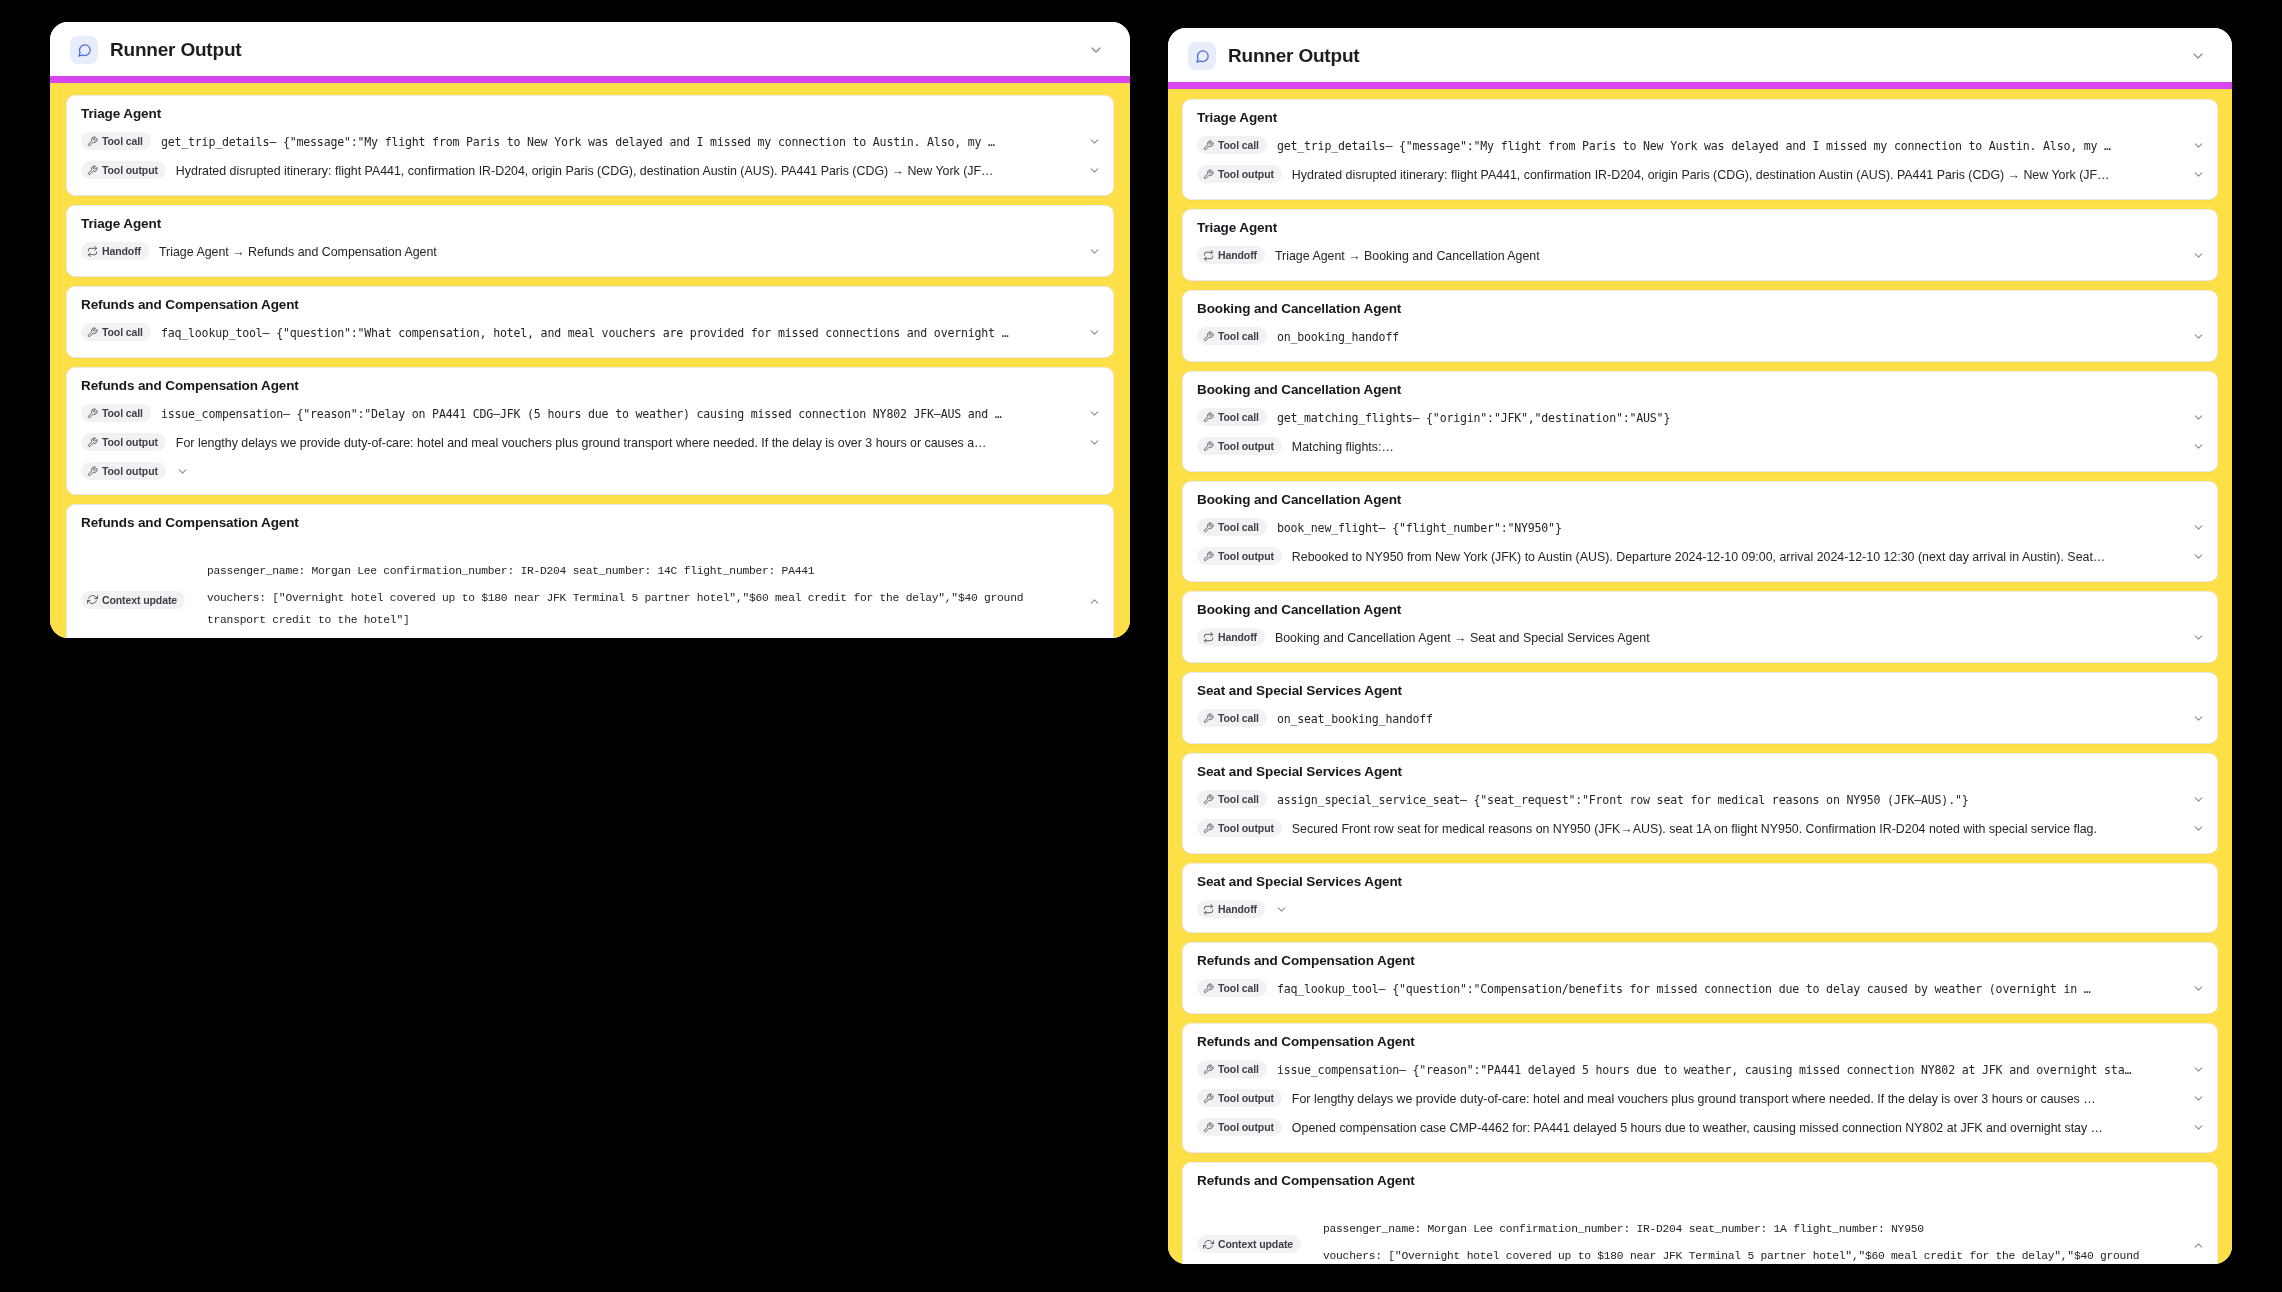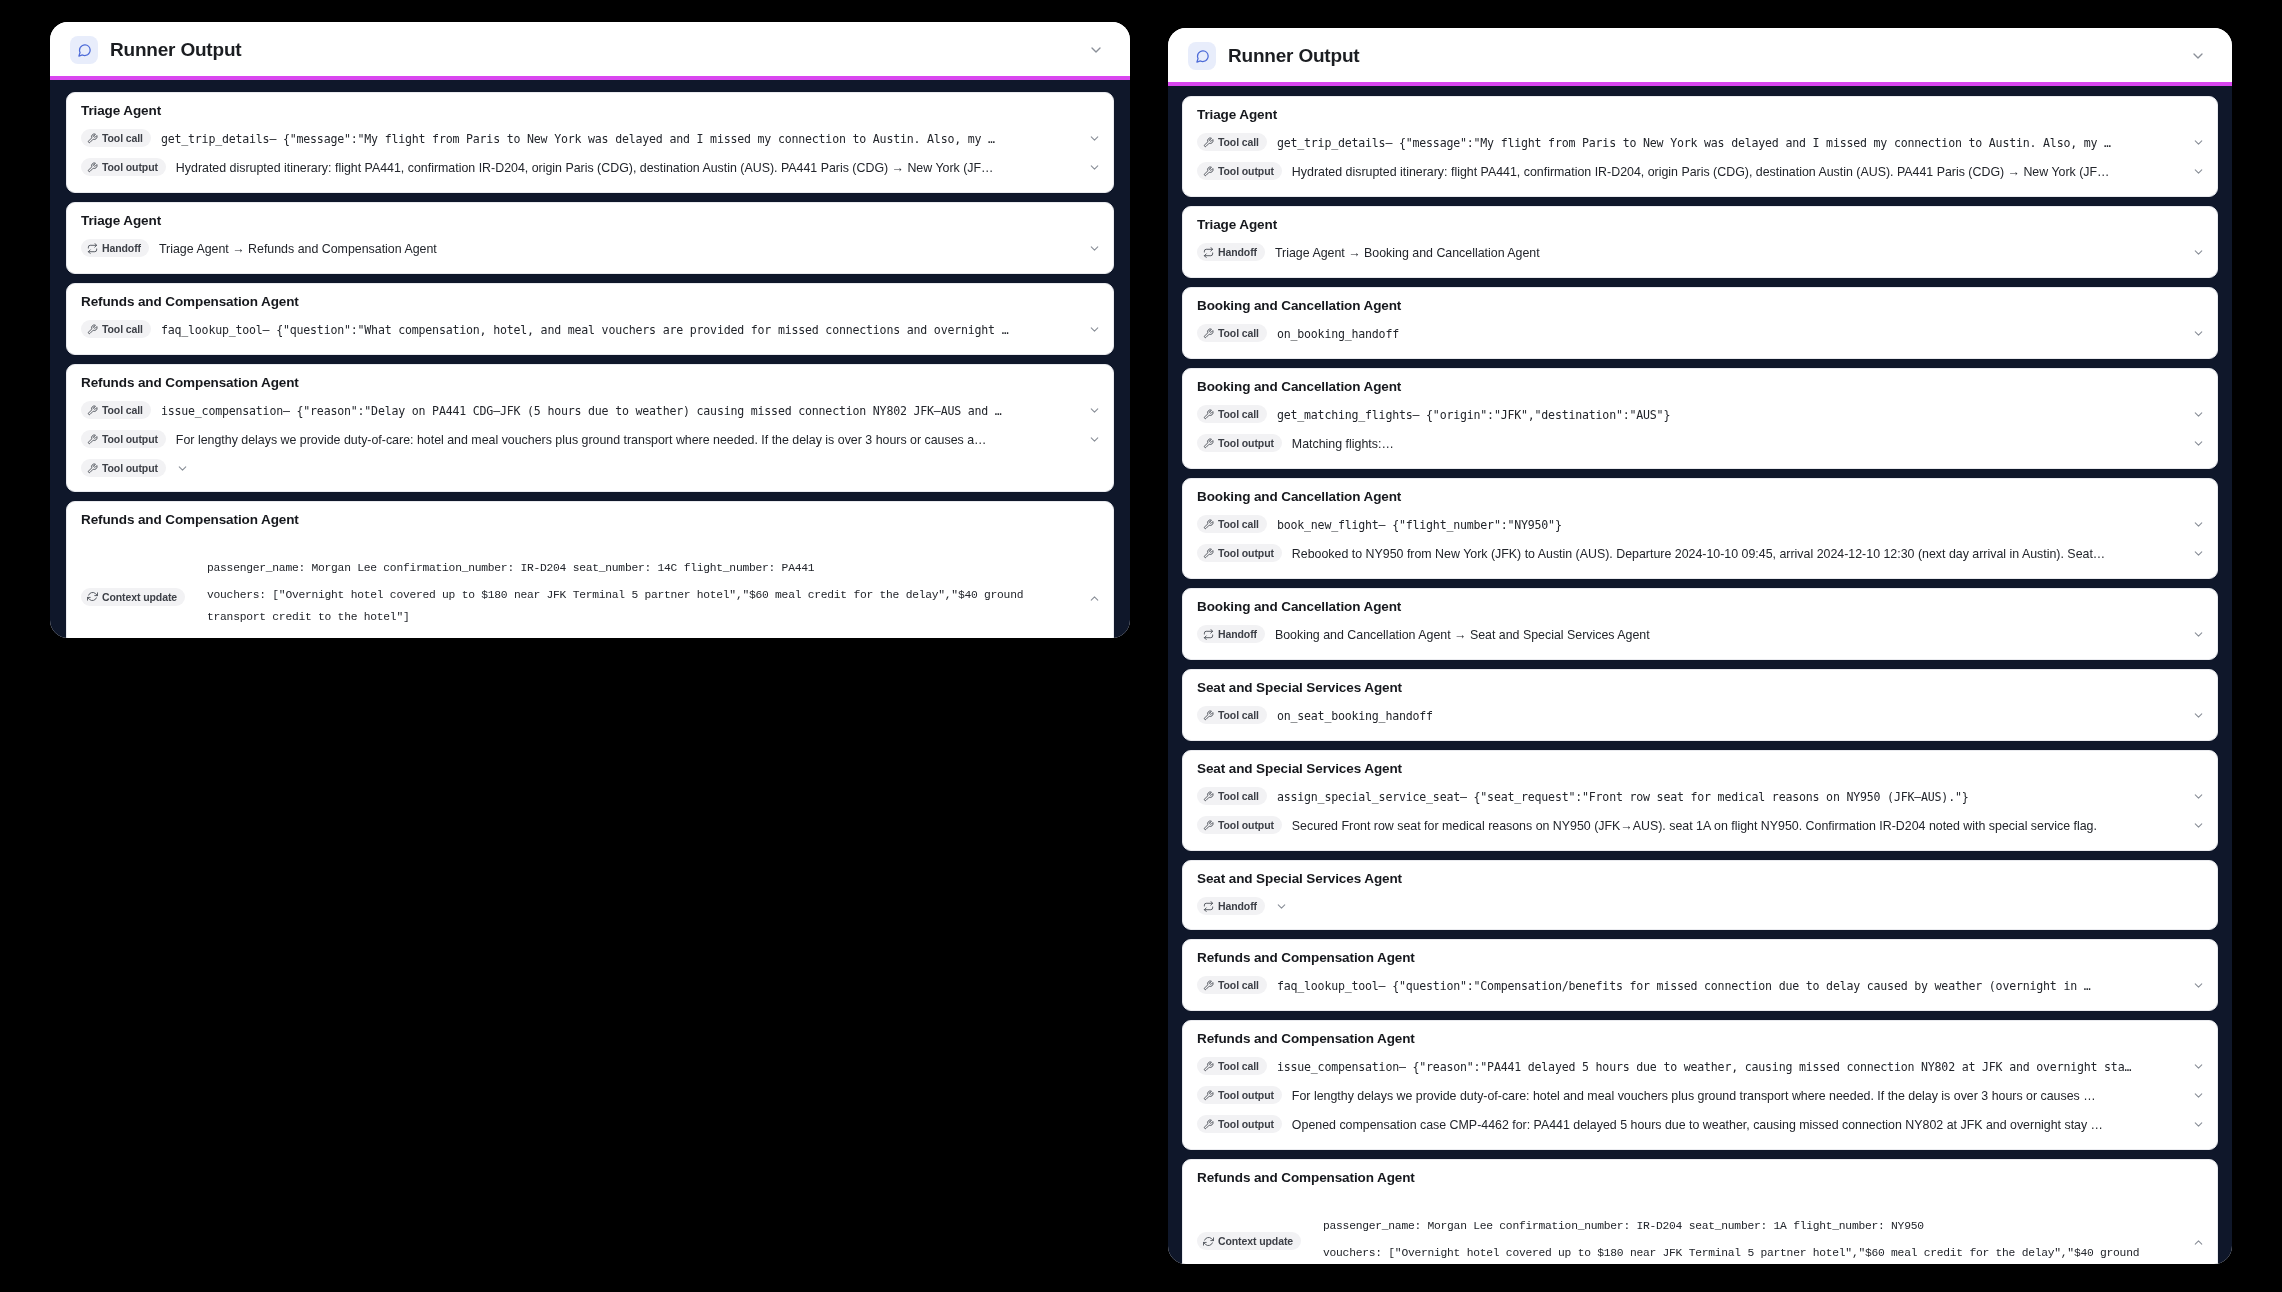--- a/index.html
+++ b/index.html
@@ -59,22 +59,22 @@
   .header-chevron {
     margin-left: auto;
     color: #6b7280;
     display: flex; align-items: center;
     padding: 4px;
   }
 
   
   .panel-body {
     flex: 1 1 auto;
-    background: #0f172a;
-    border-top: 4px solid #d946ef;
+    background: #fde047;
+    border-top: 7px solid #d946ef;
     padding: 12px 16px 16px 16px;
     overflow: hidden;
   }
   .panel-right .panel-body { padding: 10px 14px 14px 14px; }
 
   
   .group {
     background: #ffffff;
     border: 1px solid #e9eaee;
     border-radius: 9px;
@@ -455,21 +455,21 @@
               </svg>
             </span>
           </div>
           <div class="event">
             <span class="badge">
               <svg width="11" height="11" viewBox="0 0 24 24" fill="none" stroke="#4b5058" stroke-width="2" stroke-linecap="round" stroke-linejoin="round">
                 <path d="M14.7 6.3a1 1 0 0 0 0 1.4l1.6 1.6a1 1 0 0 0 1.4 0l3.77-3.77a6 6 0 0 1-7.94 7.94l-6.91 6.91a2.12 2.12 0 0 1-3-3l6.91-6.91a6 6 0 0 1 7.94-7.94l-3.76 3.76z"></path>
               </svg>
               <span class="badge-label">Tool output</span>
             </span>
-            <div class="event-text">Rebooked to NY950 from New York (JFK) to Austin (AUS). Departure 2024-10-10 09:45, arrival 2024-12-10 12:30 (next day arrival in Austin). Seat…</div>
+            <div class="event-text">Rebooked to NY950 from New York (JFK) to Austin (AUS). Departure 2024-12-10 09:00, arrival 2024-12-10 12:30 (next day arrival in Austin). Seat…</div>
             <span class="event-chevron">
               <svg width="13" height="13" viewBox="0 0 24 24" fill="none" stroke="#8a8f98" stroke-width="2" stroke-linecap="round" stroke-linejoin="round">
                 <path d="M6 9l6 6 6-6"></path>
               </svg>
             </span>
           </div>
         </div>
         <div class="group">
           <div class="group-title">Booking and Cancellation Agent</div>
           <div class="event">

